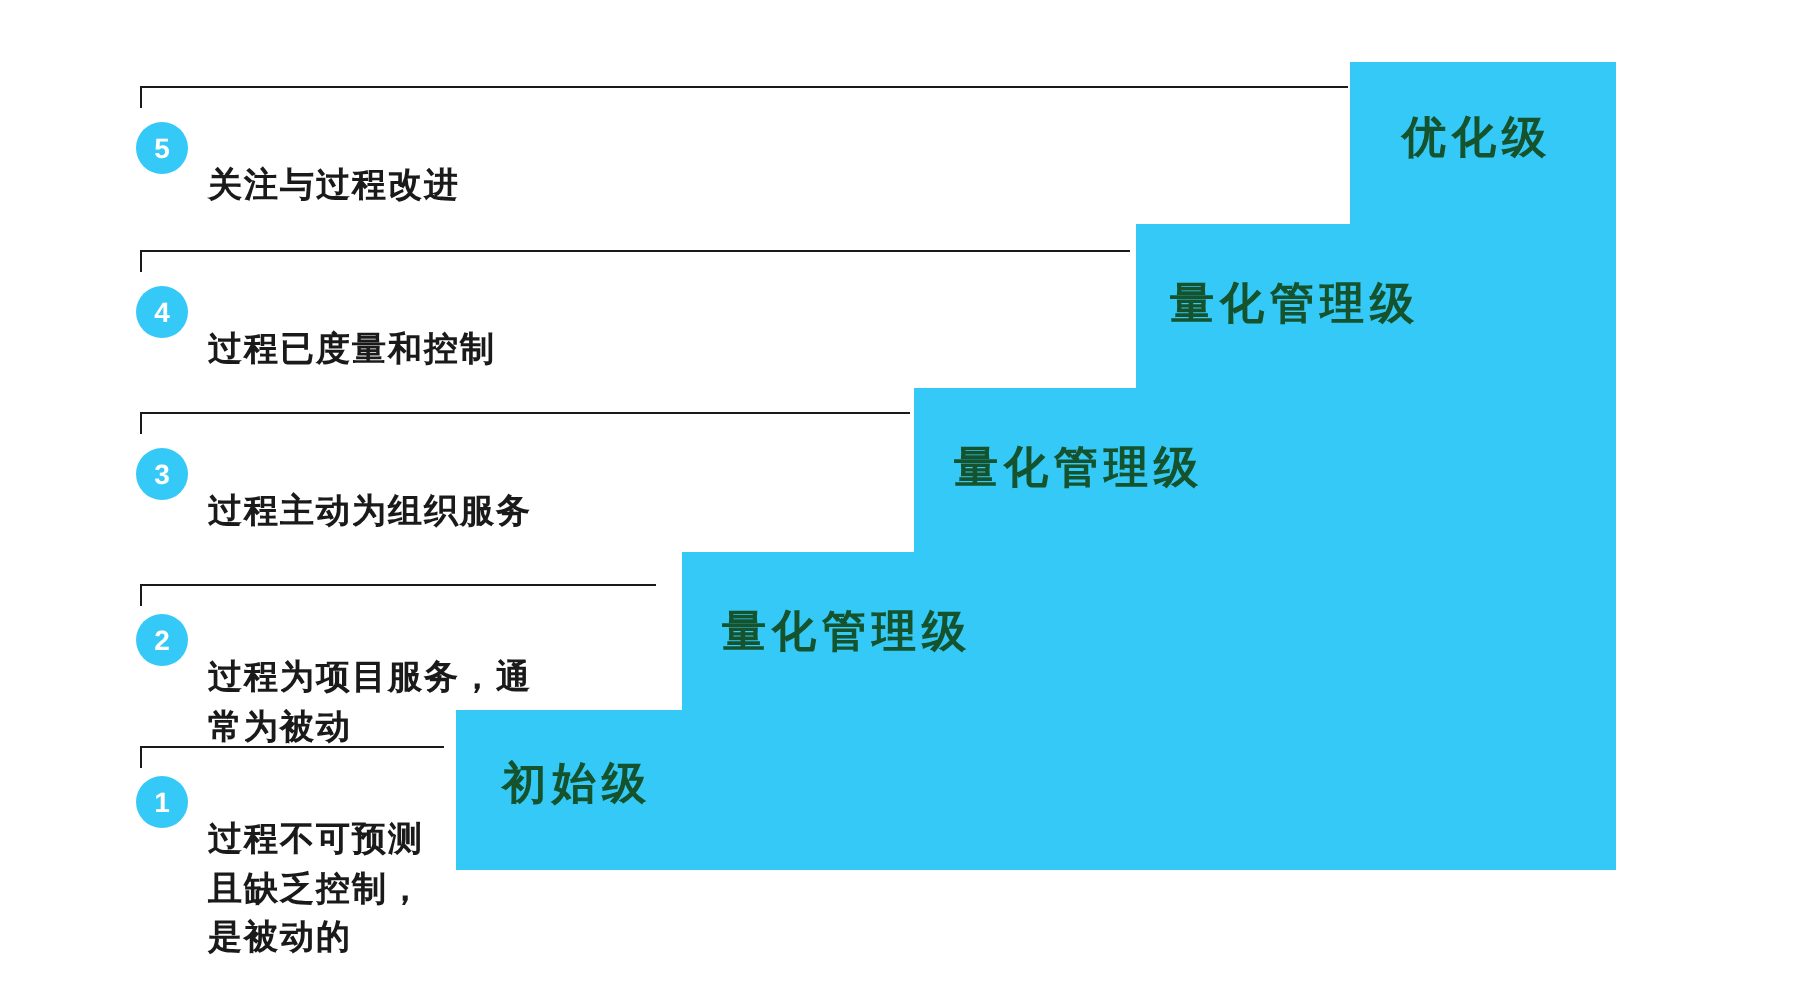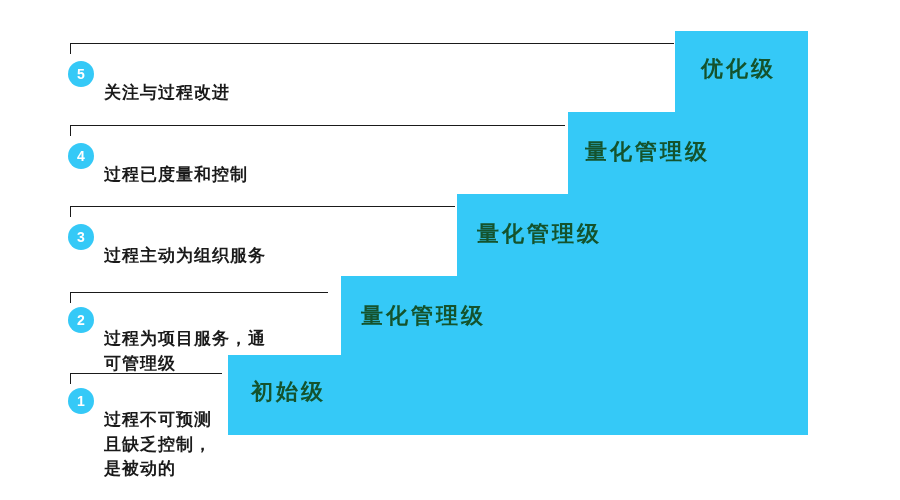--- a/index.html
+++ b/index.html
@@ -109,18 +109,18 @@
   <div class="badge" style="left:68px; top:61px;">5</div>
   <div class="badge" style="left:68px; top:143px;">4</div>
   <div class="badge" style="left:68px; top:224px;">3</div>
   <div class="badge" style="left:68px; top:307px;">2</div>
   <div class="badge" style="left:68px; top:388px;">1</div>
 
   <div class="desc" style="left:104px; top:63px; width:260px;">关注与过程改进</div>
   <div class="desc" style="left:104px; top:226px; width:260px;">过程主动为组织服务</div>
   <div class="desc" style="left:104px; top:145px; width:260px;">过程已度量和控制</div>
   <div class="desc" style="left:104px; top:309px; width:230px;">过程为项目服务，通
-可管理级</div>
+常为被动</div>
   <div class="desc" style="left:104px; top:390px; width:130px;">过程不可预测
 且缺乏控制，
 是被动的</div>
 
 </div>
 
 </body></html>

